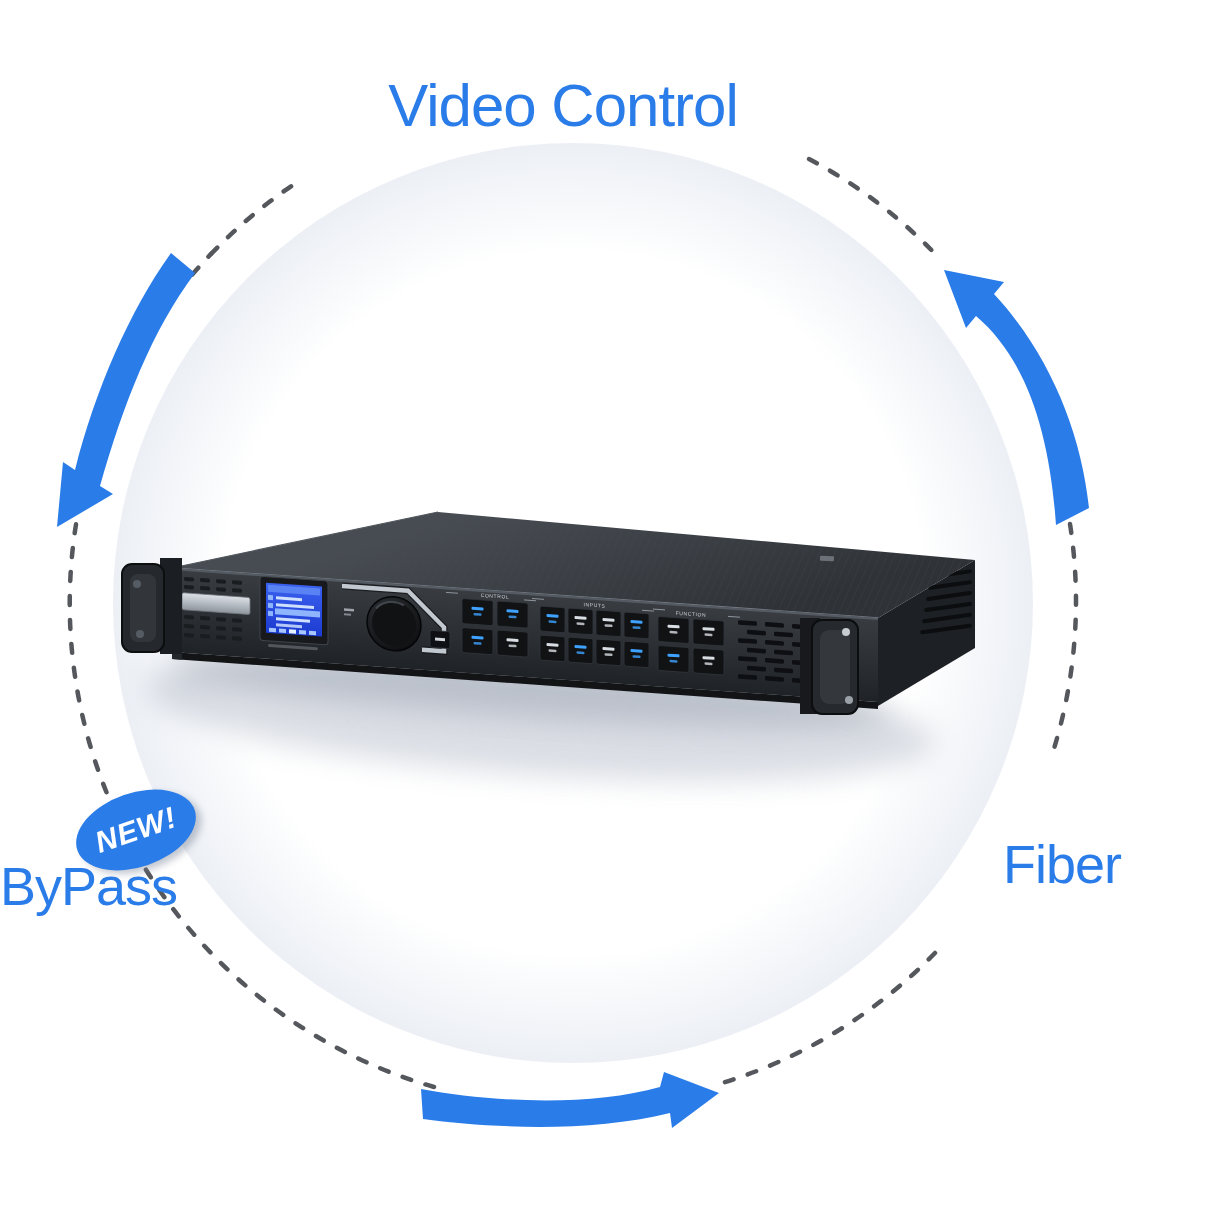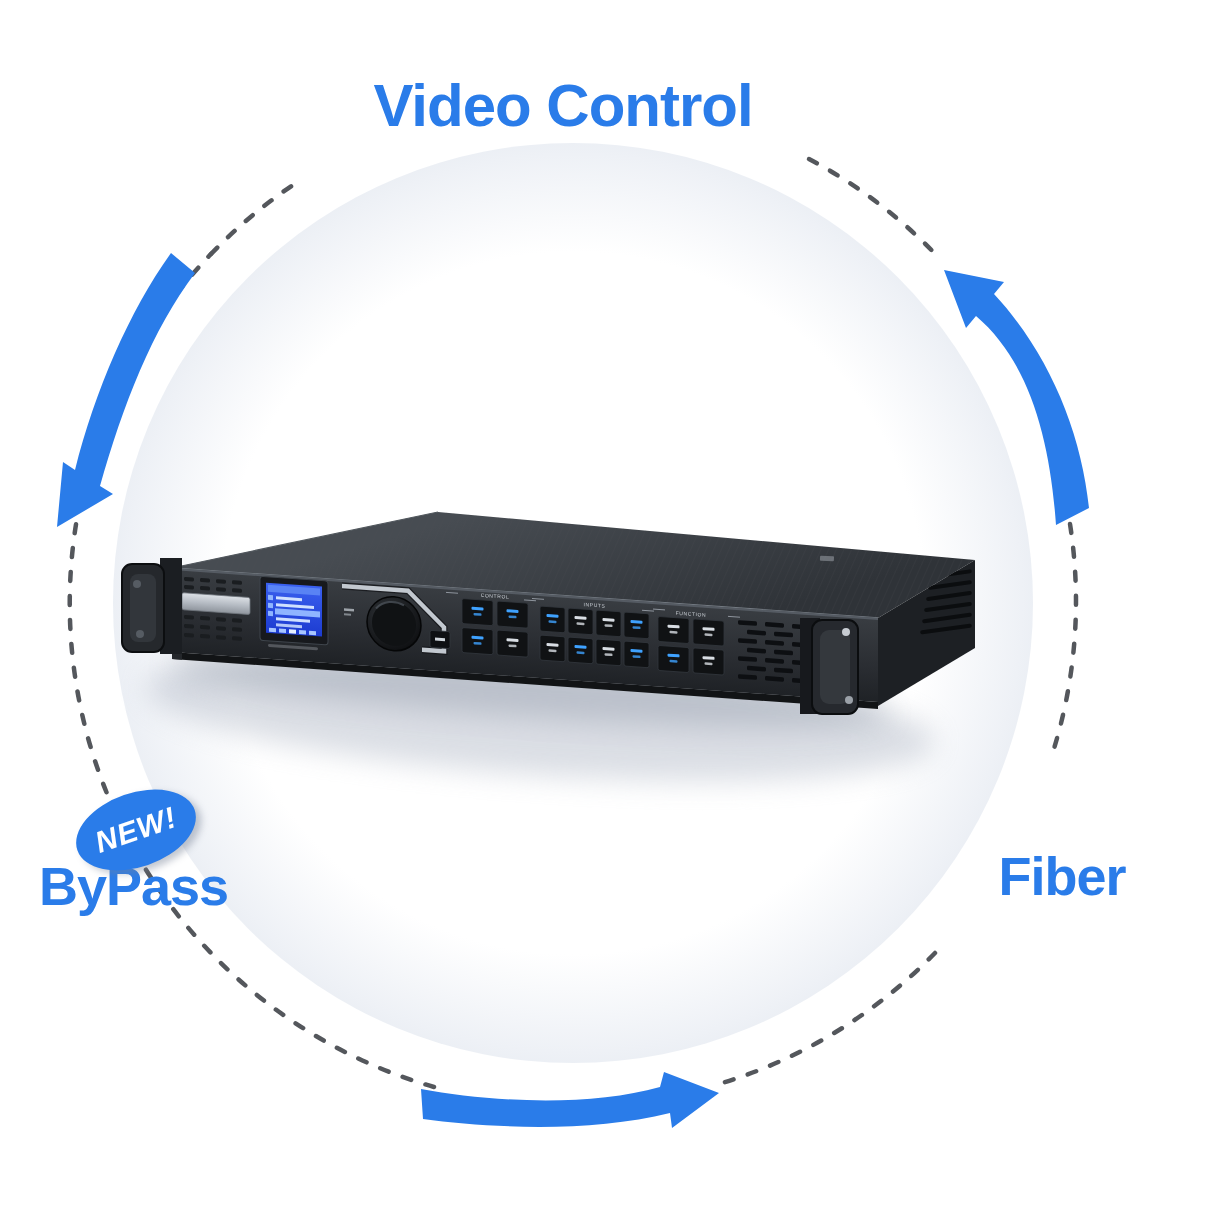--- a/index.html
+++ b/index.html
@@ -8,31 +8,31 @@
     background:#ffffff;font-family:"Liberation Sans", sans-serif;
   }
   
   .soft-ring{
     position:absolute;left:113px;top:143px;width:920px;height:920px;border-radius:50%;
     background:radial-gradient(circle at 50% 50%,
       rgba(255,255,255,0) 0%, rgba(255,255,255,0) 54%,
       #eef1f6 69%, #dfe5ed 81%, #f2f5f9 90%, rgba(255,255,255,0) 97%);
   }
   svg.scene{position:absolute;left:0;top:0;}
-  .blue-label{color:#2a7ce9;font-weight:700;line-height:1.12;}
+  .blue-label{color:#2a7ce9;font-weight:400;line-height:1.12;}
   .label-video{
     position:absolute;left:563px;top:72px;transform:translateX(-50%);
     font-size:60px;letter-spacing:-1px;white-space:nowrap;
   }
   .label-bypass{
-    position:absolute;left:0px;top:856px;font-size:54px;letter-spacing:-1px;margin-left:39px;
+    position:absolute;left:0px;top:856px;font-size:54px;letter-spacing:-1px;
   }
   .label-fiber{
     position:absolute;left:1062px;top:834px;transform:translateX(-50%);
-    font-size:54px;letter-spacing:-1px;text-align:left;white-space:nowrap;margin-top:12px;
+    font-size:54px;letter-spacing:-1px;text-align:left;white-space:nowrap;
   }
   .label-fiber .line{display:block;}
   .new-badge{
     position:absolute;left:74px;top:793px;width:124px;height:74px;border-radius:50%;
     background:#2a7ce9;transform:rotate(-19deg);
     display:flex;align-items:center;justify-content:center;
     box-shadow:4px 5px 7px rgba(120,130,150,0.45);
   }
   .new-badge span{
     color:#ffffff;font-size:30px;font-weight:700;font-style:italic;letter-spacing:1px;

